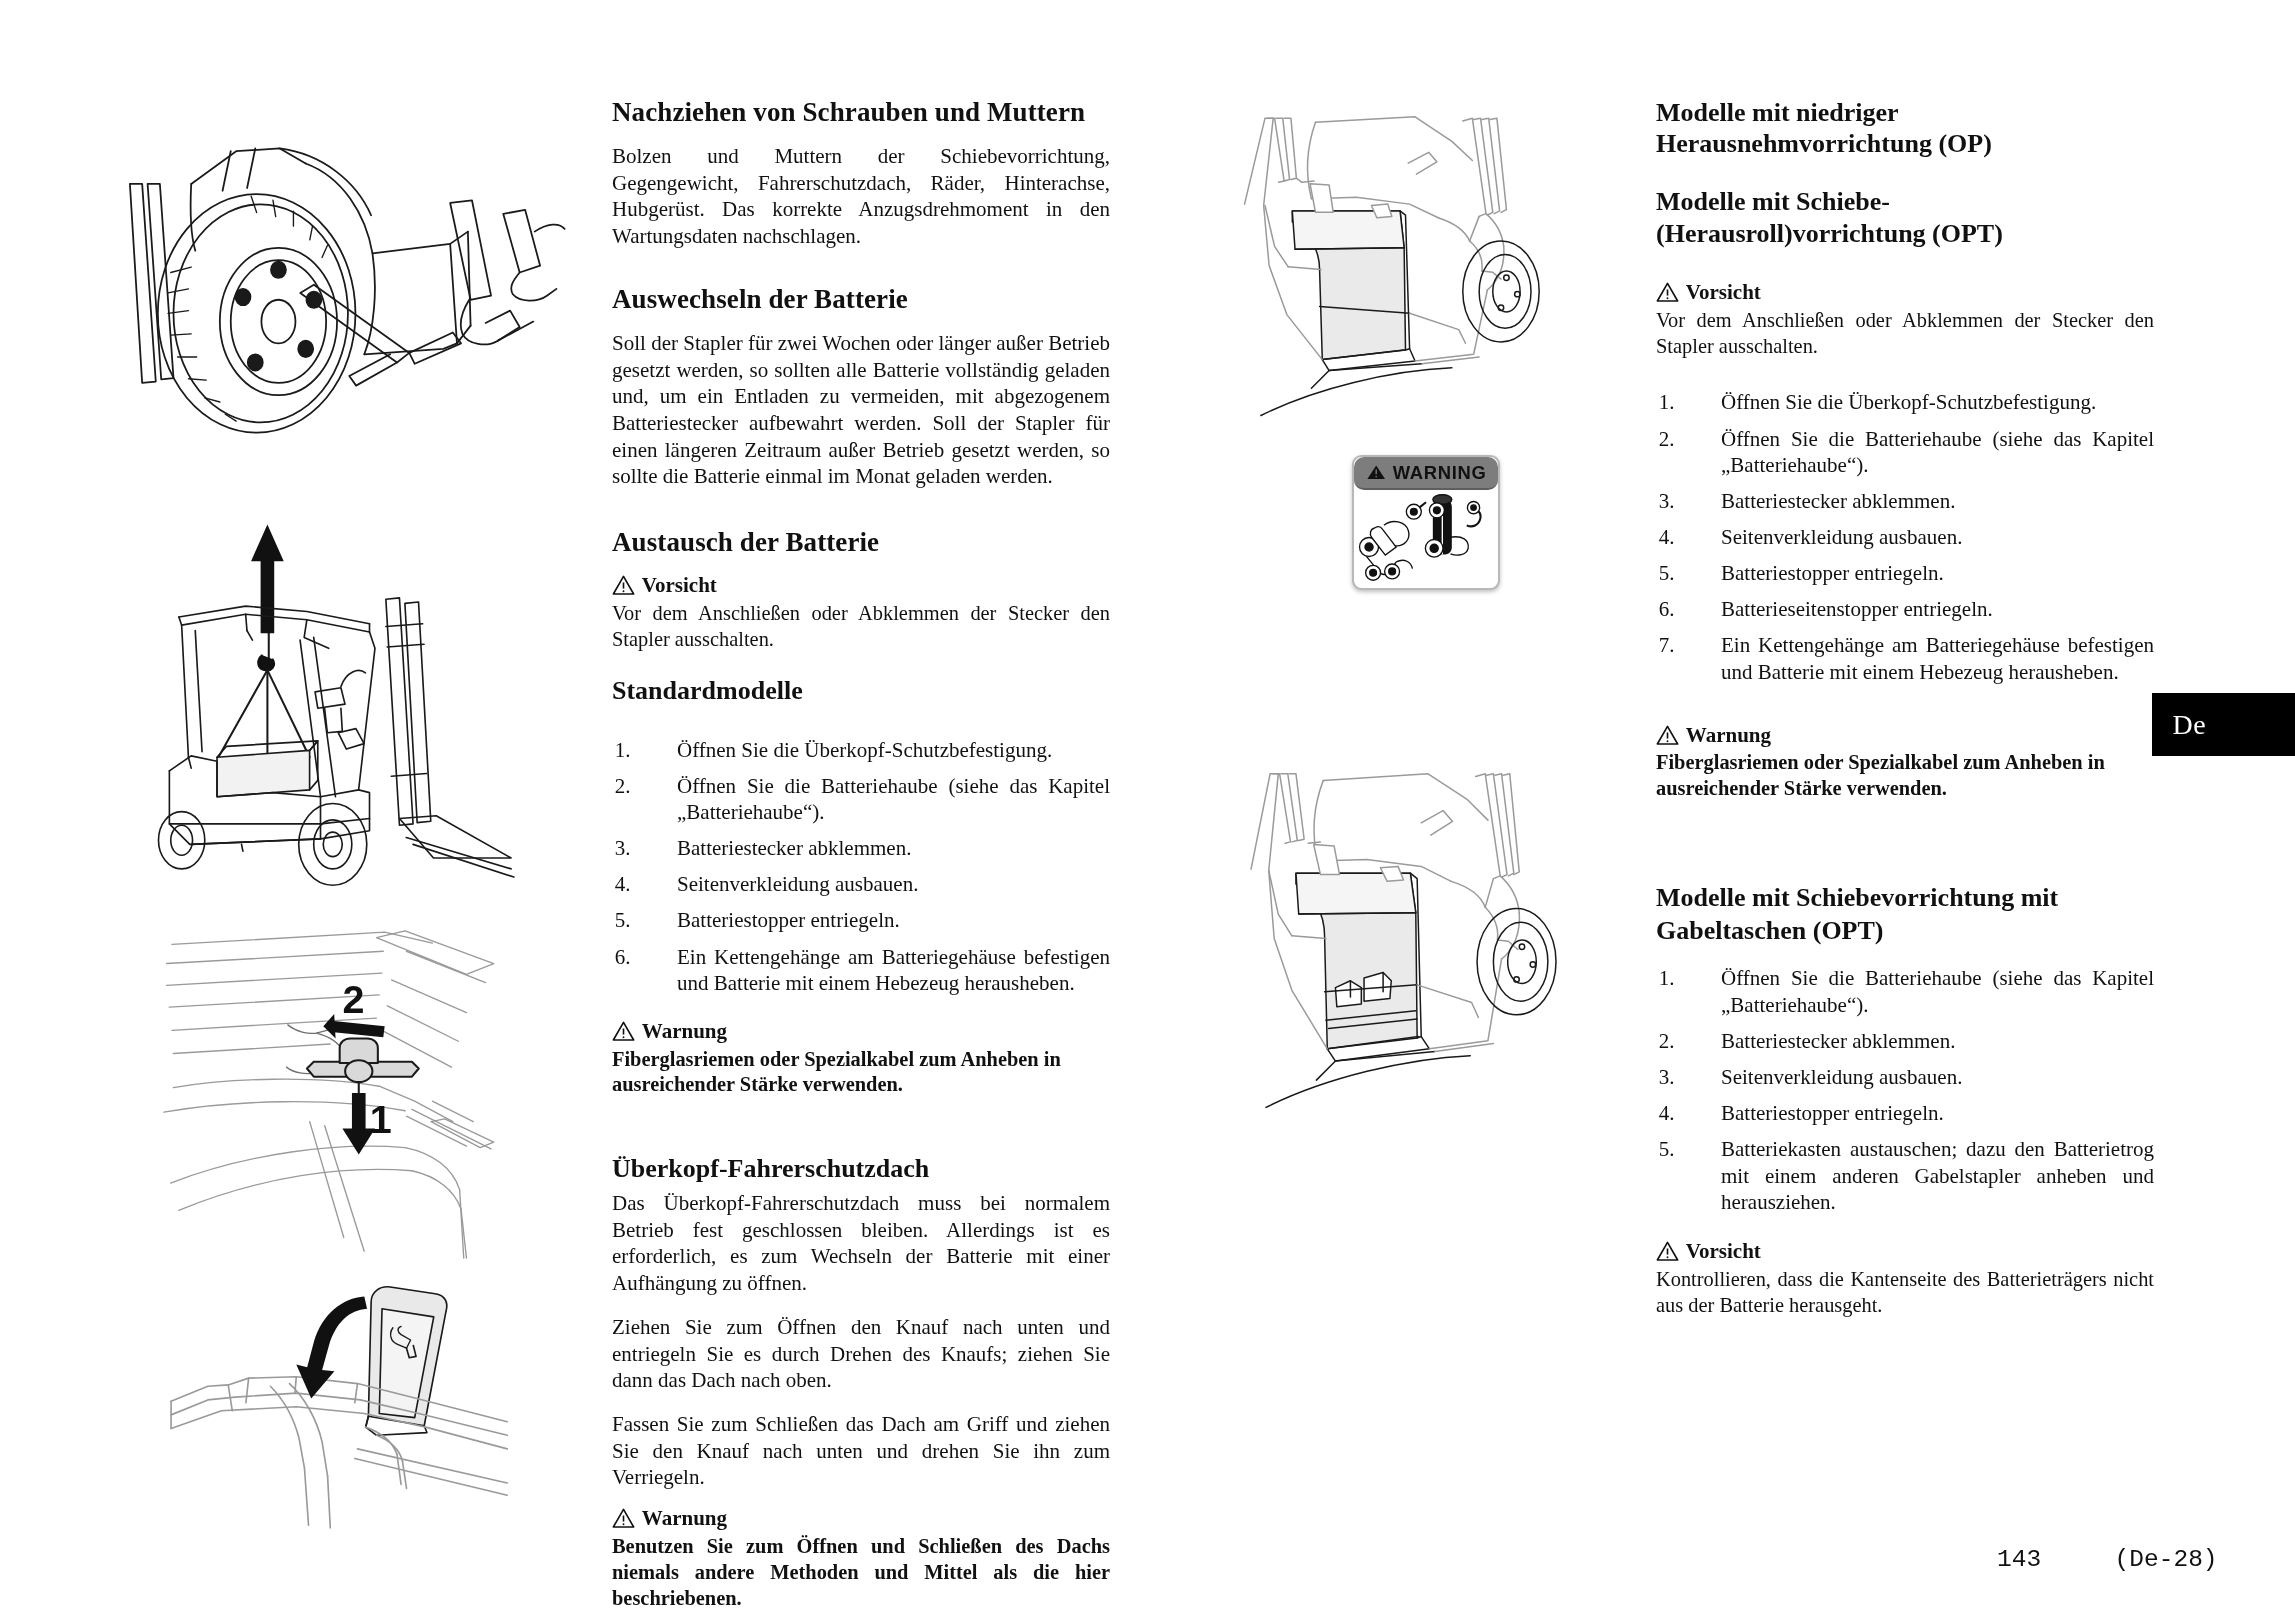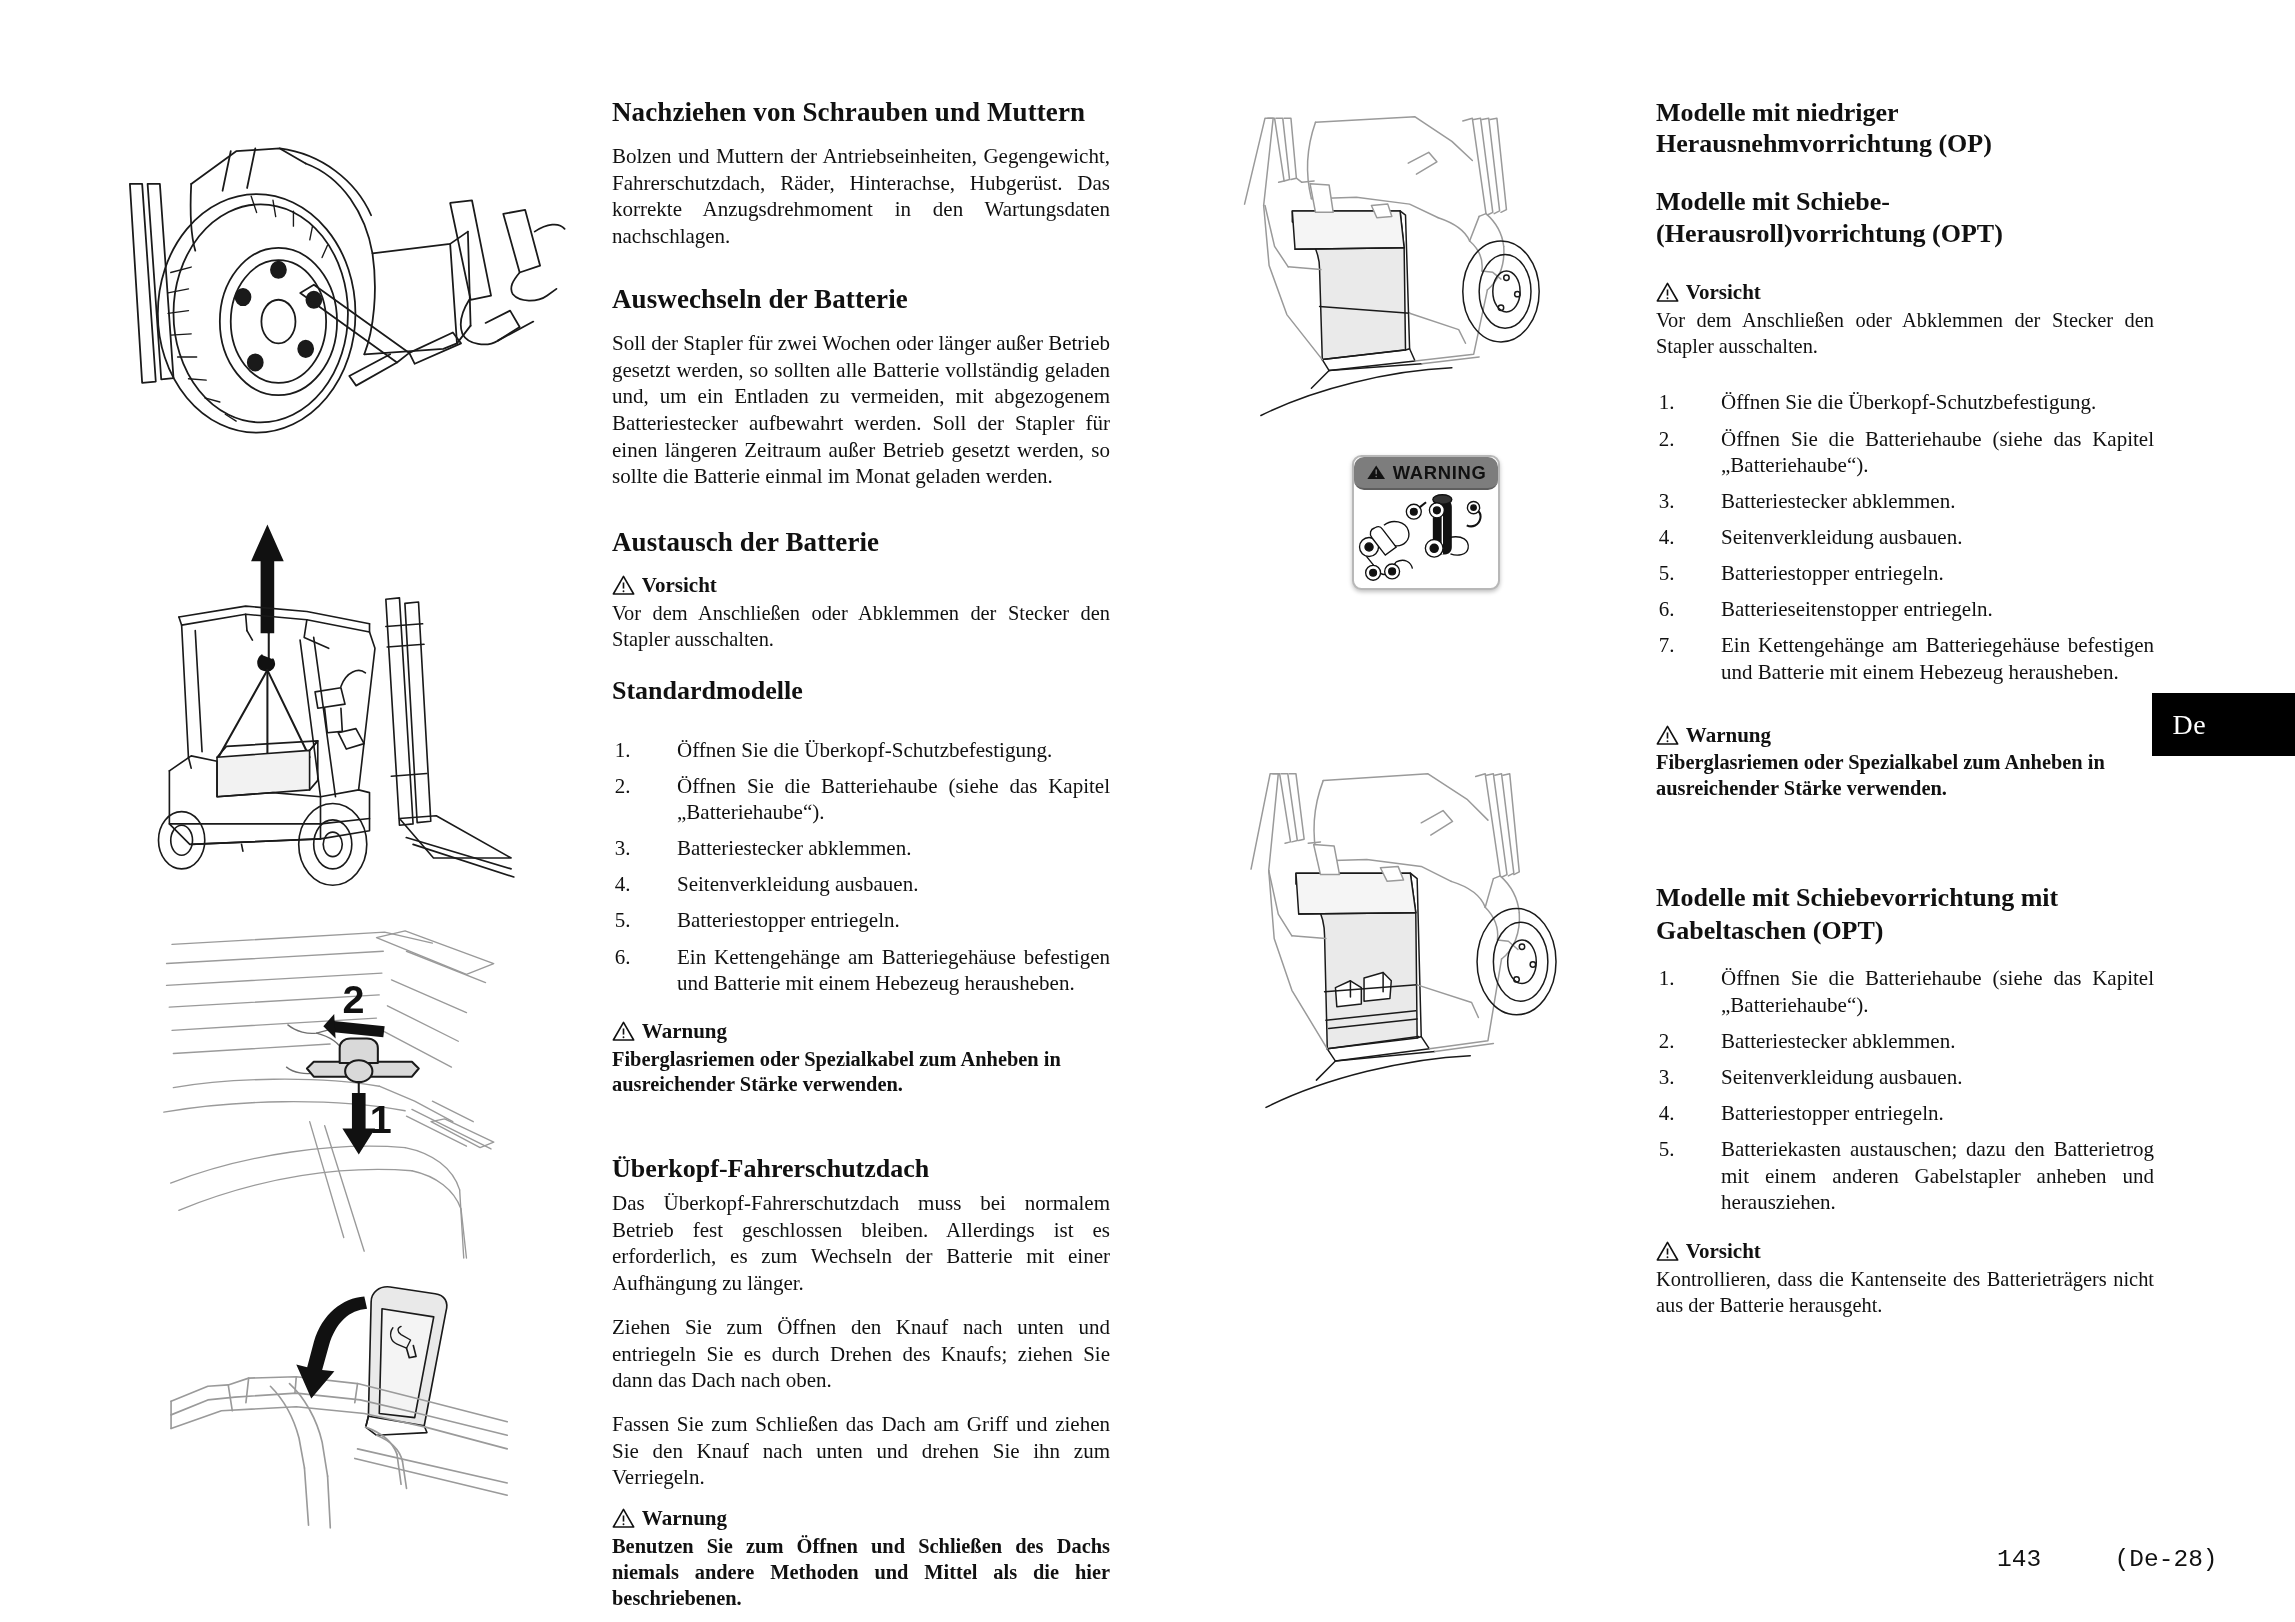--- a/index.html
+++ b/index.html
@@ -320,21 +320,21 @@
         <g fill="#111" stroke="none">
           <path d="M350 58 C318 60 288 84 276 124 L266 162 L250 158 L272 208 L306 168 L288 166 L298 130 C308 96 328 78 354 76 Z"></path>
         </g>
       </svg>
     </div>
   </div>
 
   <div class="col" id="col-2" style="padding-top:97px;">
 
     <h1 class="sec">Nachziehen von Schrauben und Muttern</h1>
-    <p class="body">Bolzen und Muttern der Antriebseinheiten, Gegengewicht, Fahrerschutzdach, Räder, Hinterachse, Hubgerüst. Das korrekte Anzugsdrehmoment in den Wartungsdaten nachschlagen.</p>
+    <p class="body">Bolzen und Muttern der Schiebevorrichtung, Gegengewicht, Fahrerschutzdach, Räder, Hinterachse, Hubgerüst. Das korrekte Anzugsdrehmoment in den Wartungsdaten nachschlagen.</p>
 
     <h1 class="sec" style="margin-top:35px;">Auswechseln der Batterie</h1>
     <p class="body">Soll der Stapler für zwei Wochen oder länger außer Betrieb gesetzt werden, so sollten alle Batterie vollständig geladen und, um ein Entladen zu vermeiden, mit abgezogenem Batteriestecker aufbewahrt werden. Soll der Stapler für einen längeren Zeitraum außer Betrieb gesetzt werden, so sollte die Batterie einmal im Monat geladen werden.</p>
 
     <h1 class="sec" style="margin-top:37px;">Austausch der Batterie</h1>
 
     <div class="block">
       <div class="callout-title">
         <svg width="23" height="20.4" viewBox="0 0 34 30">
           <path d="M17 2 L32 28 L2 28 Z" fill="none" stroke="#111" stroke-width="2.4" stroke-linejoin="round"></path>
@@ -363,21 +363,21 @@
           <path d="M17 2 L32 28 L2 28 Z" fill="none" stroke="#111" stroke-width="2.4" stroke-linejoin="round"></path>
           <path d="M17 11 L17 20" stroke="#111" stroke-width="2.4"></path>
           <circle cx="17" cy="24" r="1.4" fill="#111"></circle>
         </svg>
         <span>Warnung</span>
       </div>
       <p class="callout-body bold">Fiberglasriemen oder Spezialkabel zum Anheben in ausreichender Stärke verwenden.</p>
     </div>
 
     <h3 class="sub" style="margin-top:55px;margin-bottom:5.5px;">Überkopf-Fahrerschutzdach</h3>
-    <p class="body" style="margin-bottom:17.7px;">Das Überkopf-Fahrerschutzdach muss bei normalem Betrieb fest geschlossen bleiben. Allerdings ist es erforderlich, es zum Wechseln der Batterie mit einer Aufhängung zu länger.</p>
+    <p class="body" style="margin-bottom:17.7px;">Das Überkopf-Fahrerschutzdach muss bei normalem Betrieb fest geschlossen bleiben. Allerdings ist es erforderlich, es zum Wechseln der Batterie mit einer Aufhängung zu öffnen.</p>
     <p class="body" style="margin-bottom:17.7px;">Ziehen Sie zum Öffnen den Knauf nach unten und entriegeln Sie es durch Drehen des Knaufs; ziehen Sie dann das Dach nach oben.</p>
     <p class="body" style="margin-bottom:15px;">Fassen Sie zum Schließen das Dach am Griff und ziehen Sie den Knauf nach unten und drehen Sie ihn zum Verriegeln.</p>
 
     <div class="block">
       <div class="callout-title">
         <svg width="23" height="20.4" viewBox="0 0 34 30">
           <path d="M17 2 L32 28 L2 28 Z" fill="none" stroke="#111" stroke-width="2.4" stroke-linejoin="round"></path>
           <path d="M17 11 L17 20" stroke="#111" stroke-width="2.4"></path>
           <circle cx="17" cy="24" r="1.4" fill="#111"></circle>
         </svg>

